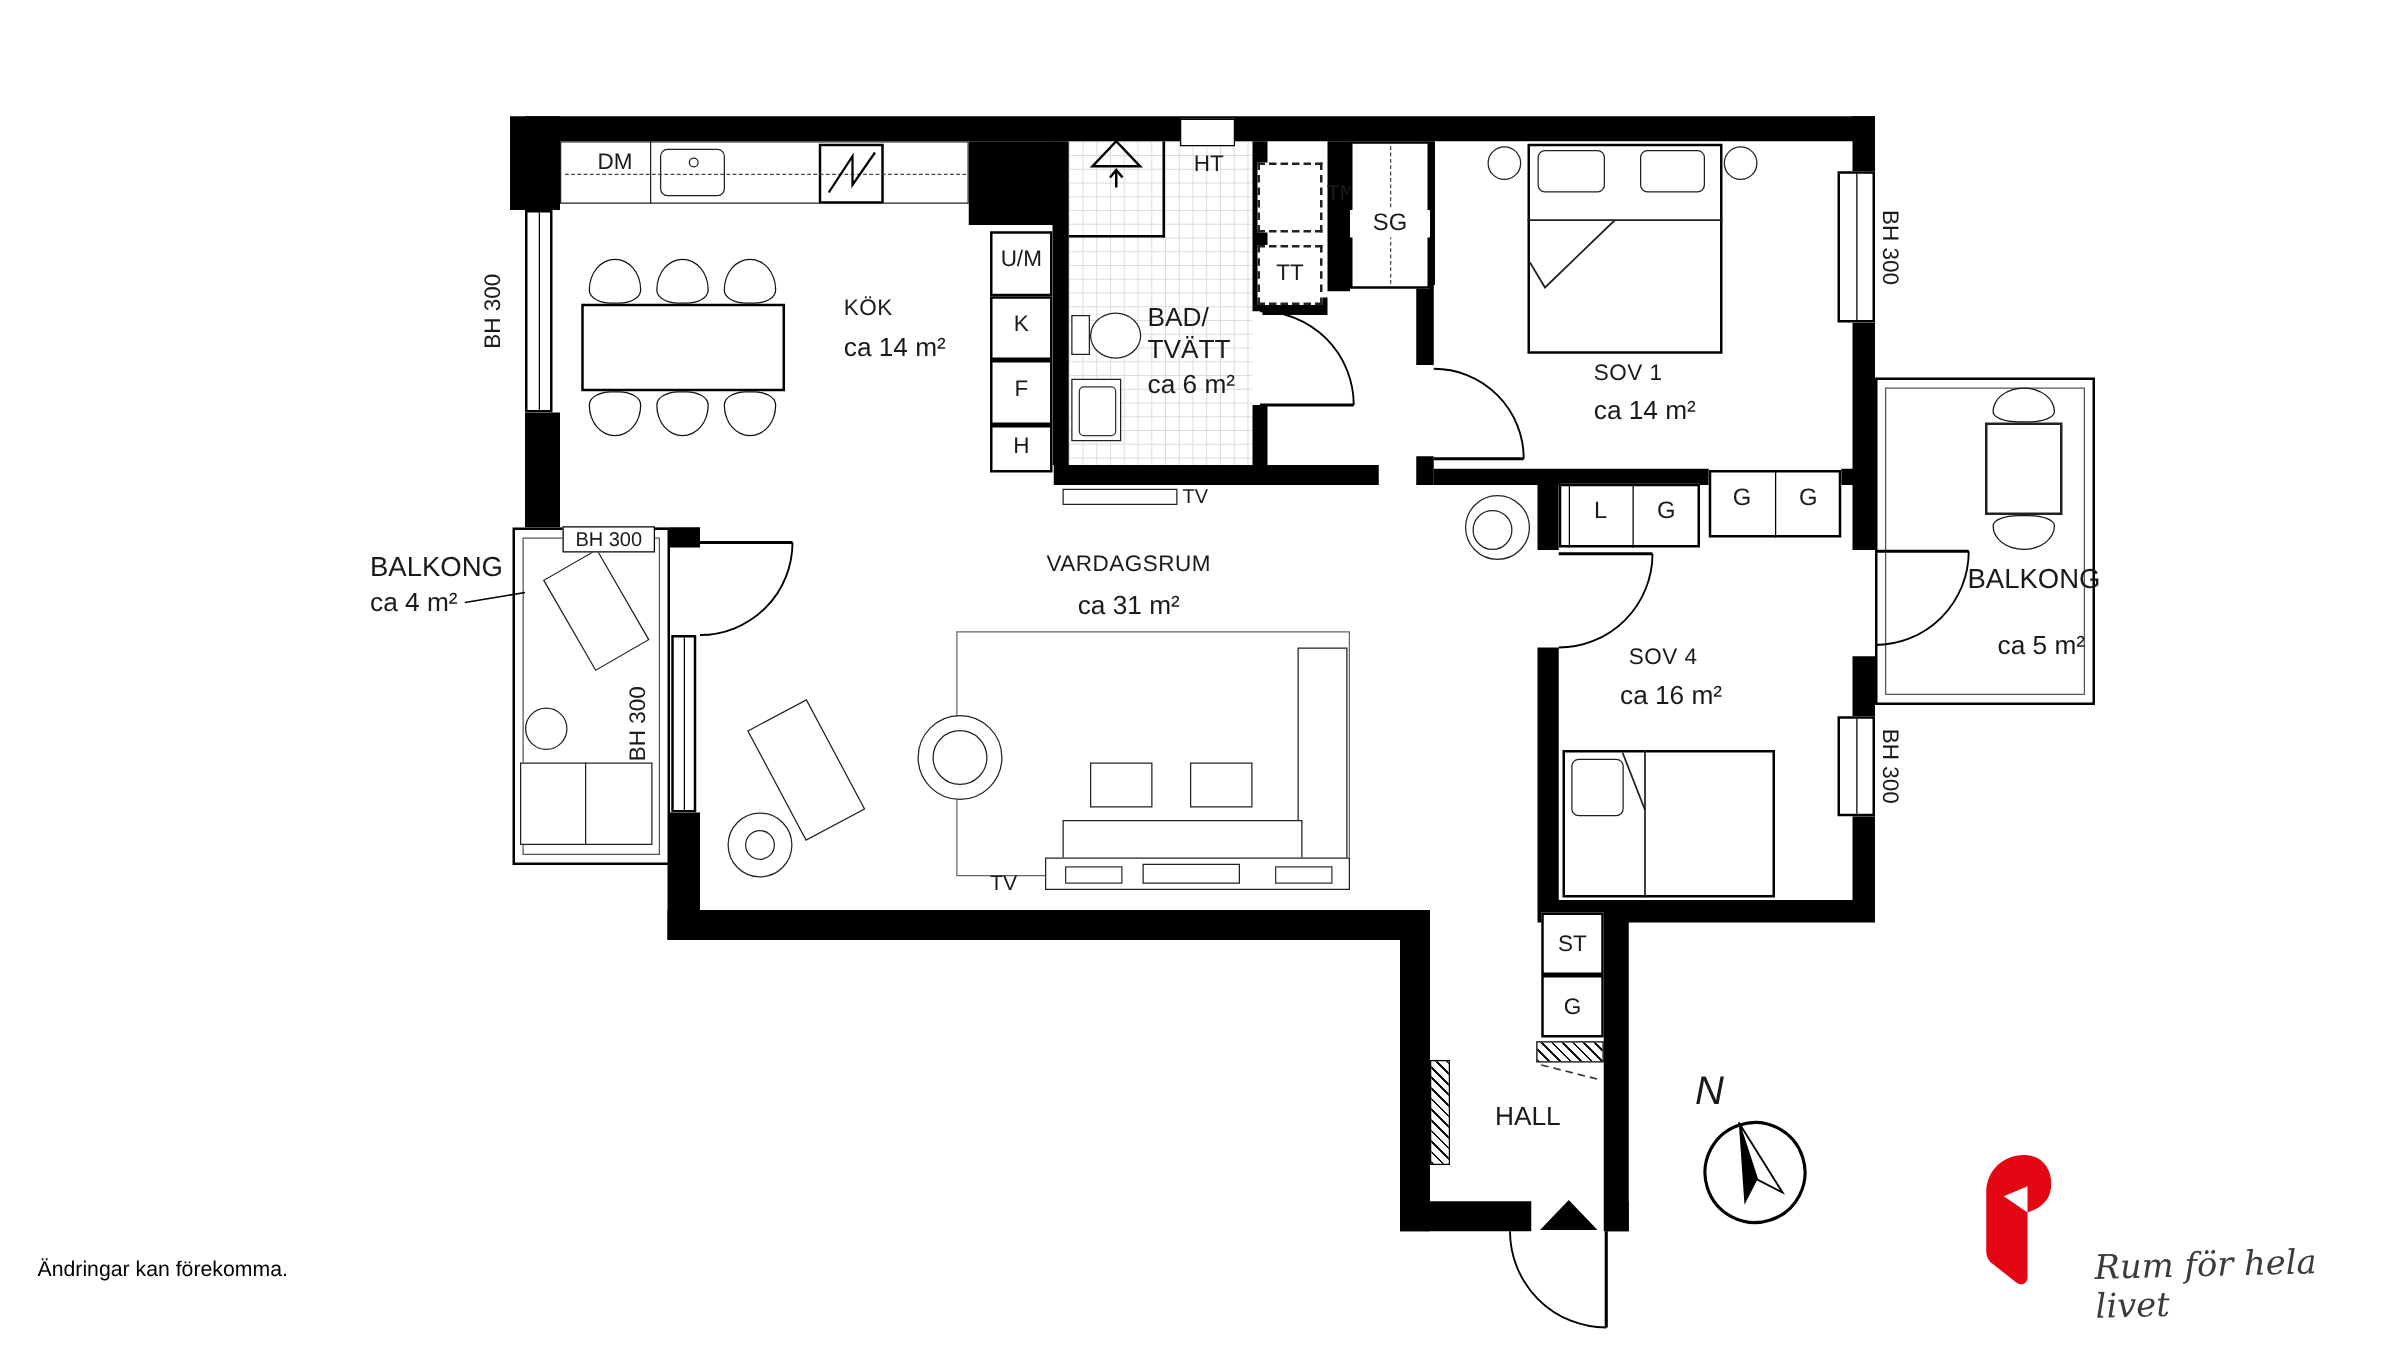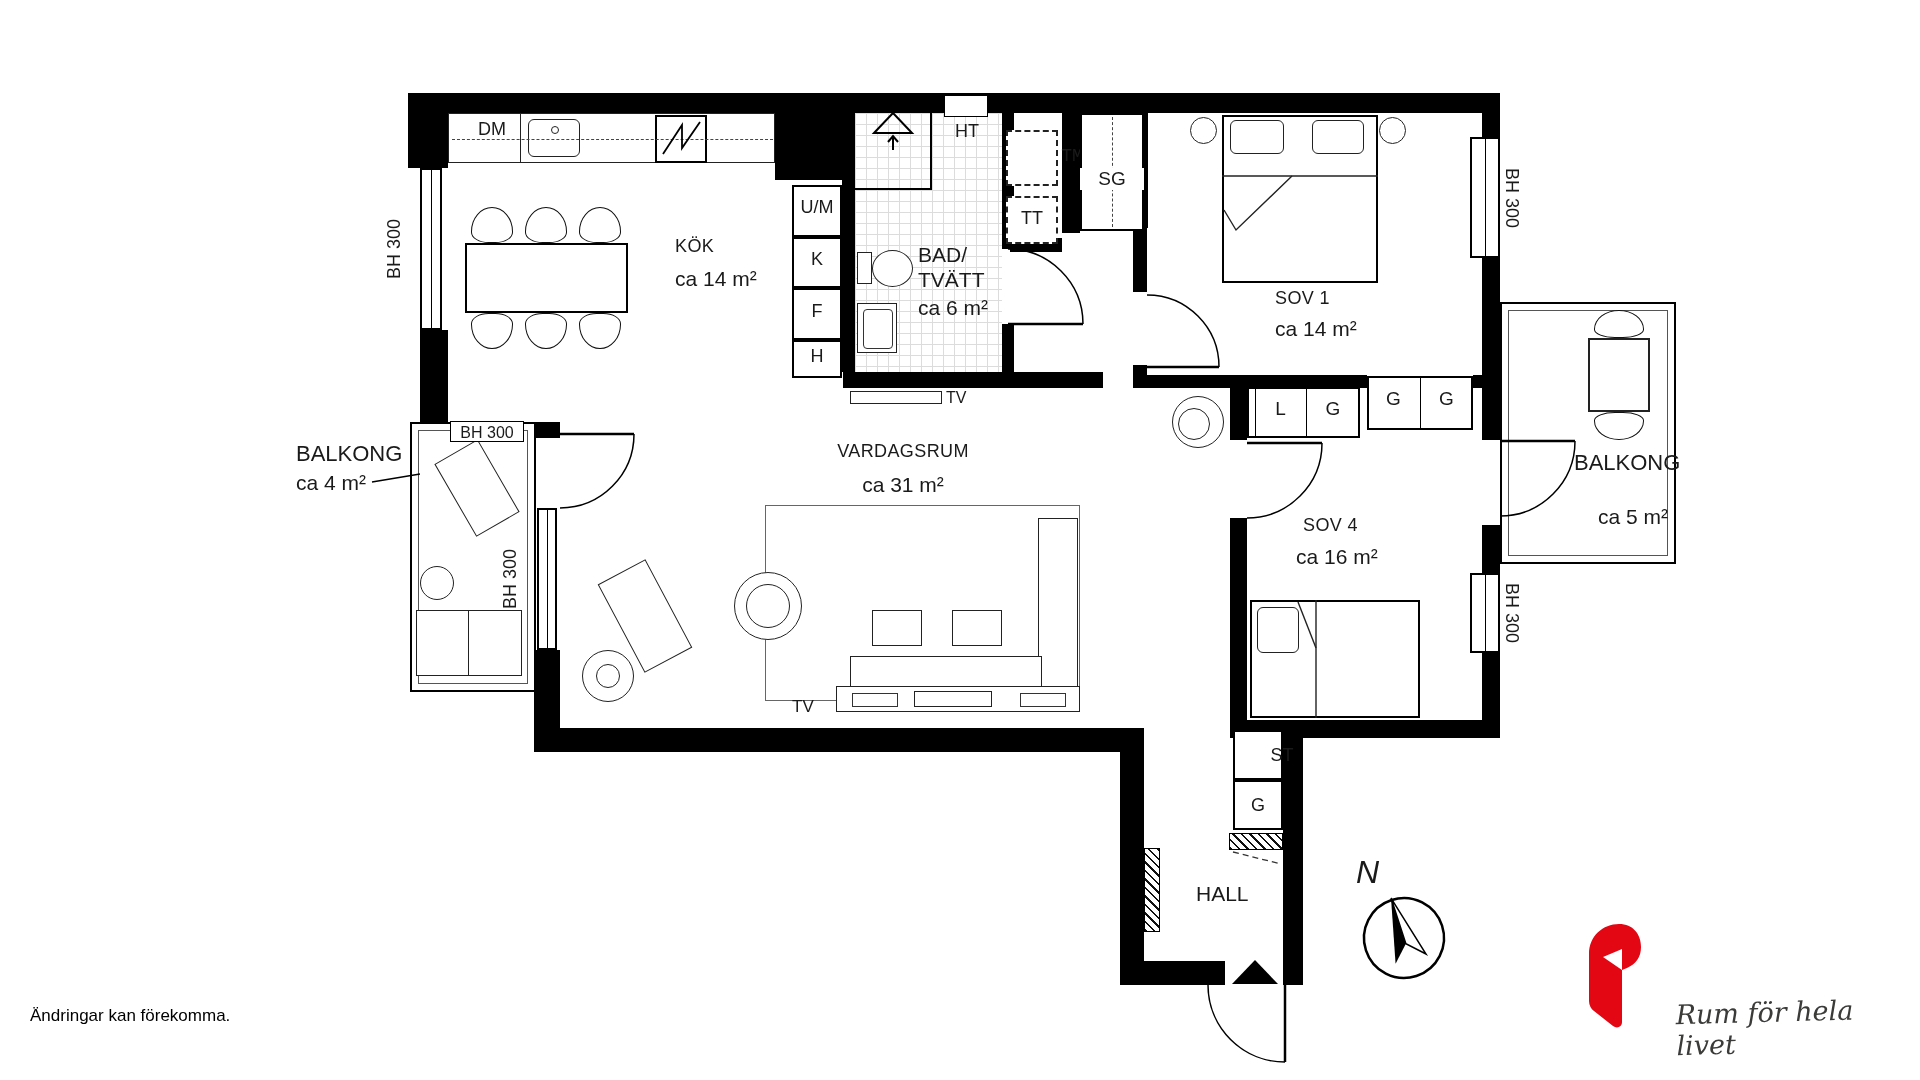--- a/index.html
+++ b/index.html
@@ -186,21 +186,21 @@
   <div class="lbl c" style="left:1367px;top:388px;width:53px;font-size:19px;">G</div>
   <div class="lbl c" style="left:1420px;top:388px;width:53px;font-size:19px;">G</div>
 
   <div class="lbl room" style="left:1303px;top:515px;">SOV 4</div>
   <div class="lbl area" style="left:1296px;top:545px;">ca 16 m²</div>
   <div class="box" style="left:1250px;top:600px;width:170px;height:118px;"></div>
   <div class="fbox" style="left:1257px;top:607px;width:42px;height:46px;border-radius:6px;"></div>
 
   <div class="box" style="left:1233px;top:730px;width:50px;height:50px;"></div>
   <div class="box" style="left:1233px;top:780px;width:50px;height:50px;"></div>
-  <div class="lbl small c" style="left:1233px;top:745px;width:50px;padding-left:24px;">ST</div>
+  <div class="lbl small c" style="left:1233px;top:745px;width:50px;">ST</div>
   <div class="lbl small c" style="left:1233px;top:795px;width:50px;">G</div>
   <div class="hatch" style="left:1229px;top:833px;width:54px;height:17px;"></div>
   <div class="hatch" style="left:1144px;top:848px;width:16px;height:84px;"></div>
   <div class="lbl area" style="left:1196px;top:882px;">HALL</div>
 
   <div class="abs" style="left:1232px;top:960px;width:0;height:0;border-left:23px solid transparent;border-right:23px solid transparent;border-bottom:24px solid #000;"></div>
 
   <div class="lbl area" style="left:296px;top:441px;font-size:22px;">BALKONG</div>
   <div class="lbl area" style="left:296px;top:471px;">ca 4 m²</div>
   <div class="lbl area" style="left:1574px;top:450px;font-size:22px;">BALKONG</div>

